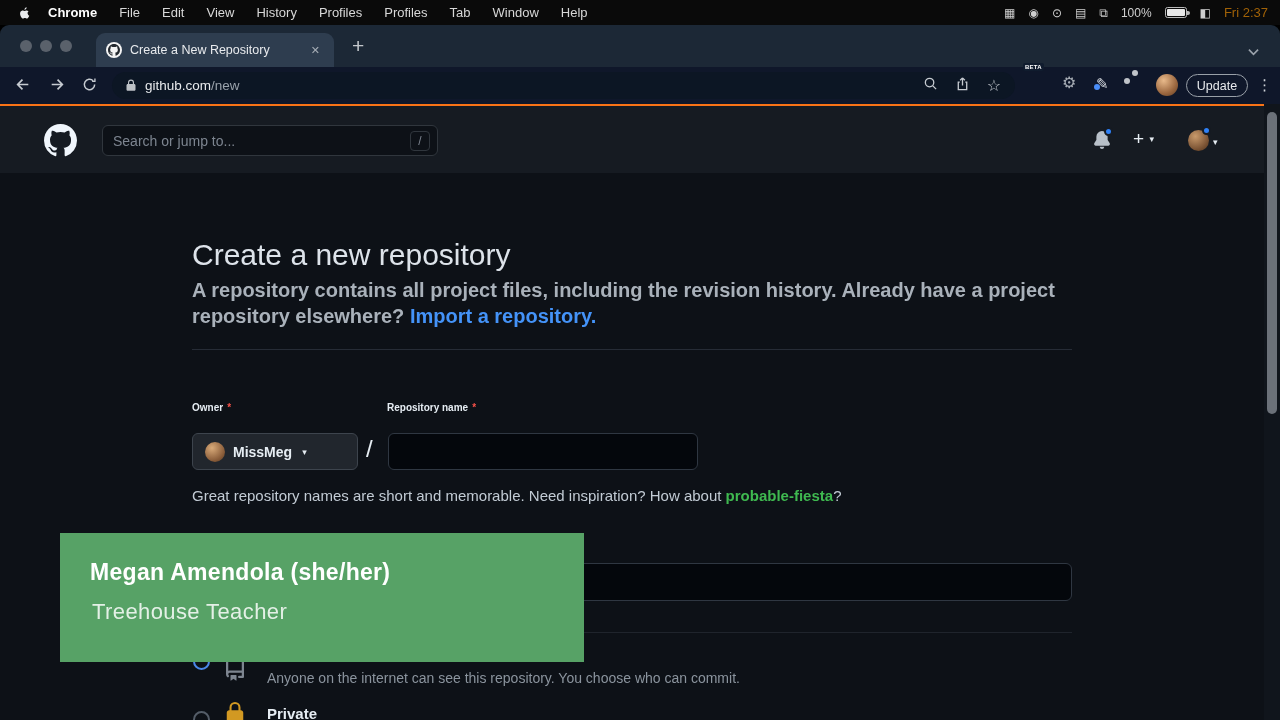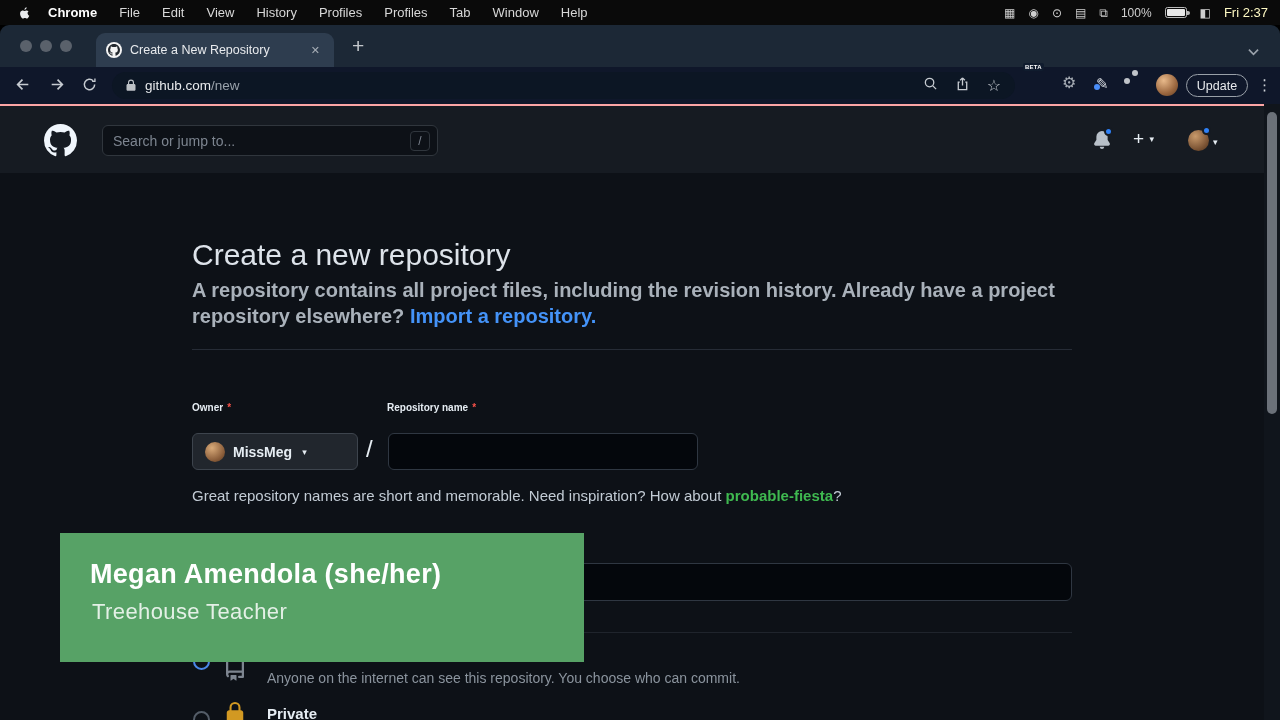--- a/index.html
+++ b/index.html
@@ -10,21 +10,21 @@
   
   .menubar { left:0; top:0; width:1280px; height:25px; background:#0a0a0a; display:flex; align-items:center; color:#d8d8d8; font-size:13px; }
   .mb-left { display:flex; align-items:center; padding-left:14px; }
   .mb-left .mi { padding:0 11px; white-space:nowrap; }
   .mi-app { font-weight:700; color:#ffffff; }
   .apple { display:flex; align-items:center; padding:0 6px 0 4px; }
   .mb-right { margin-left:auto; display:flex; align-items:center; gap:13px; padding-right:12px; color:#cfcfcf; font-size:12px; }
   .batt { position:relative; width:22px; height:11px; border:1px solid #b9b9b9; border-radius:2.5px; }
   .batt::after { content:""; position:absolute; right:-4px; top:2.5px; width:2.5px; height:4px; background:#b9b9b9; border-radius:0 2px 2px 0; }
   .batt-fill { position:absolute; left:1px; top:1px; bottom:1px; width:18px; background:#e8e8e8; border-radius:1px; }
-  .mb-clock { font-size:13px; color:#fef9c3; white-space:nowrap; }
+  .mb-clock { font-size:13px; color:#a16207; white-space:nowrap; }
 
   
   .tabstrip { left:0; top:25px; width:1280px; height:42px; background:#1c2836; border-radius:9px 9px 0 0; }
   .lights { position:absolute; left:20px; top:15px; display:flex; gap:8px; }
   .light { width:12px; height:12px; border-radius:50%; background:#5a616b; }
   .tab { position:absolute; left:96px; top:8px; width:238px; height:34px; background:#2e3d4f; border-radius:9px 9px 0 0; display:flex; align-items:center; padding:0 10px; color:#e8eaed; font-size:12.5px; }
   .favicon { width:16px; height:16px; border-radius:50%; background:#f5f5f5; display:flex; align-items:center; justify-content:center; flex:0 0 auto; }
   .tab-title { margin-left:8px; white-space:nowrap; overflow:hidden; }
   .tab-close { margin-left:auto; color:#a7aeb6; font-size:11px; padding:2px 4px; }
   .newtab { position:absolute; left:346px; top:7px; color:#c3c7cc; font-size:21px; font-weight:400; padding:2px 6px; }
@@ -47,21 +47,21 @@
   .pen { position:relative; color:#d7dbe0; font-size:15px; line-height:22px; }
   .pen::after { content:""; position:absolute; left:-2px; bottom:2px; width:6px; height:6px; border-radius:50%; background:#4a8df8; }
   .puzzle { position:relative; width:13px; height:13px; background:#c0c4c9; border-radius:3px; margin-top:4px; }
   .puzzle::before { content:""; position:absolute; top:-4px; left:4px; width:6px; height:6px; background:#c0c4c9; border-radius:50%; }
   .puzzle::after { content:""; position:absolute; left:-4px; top:4px; width:6px; height:6px; background:#c0c4c9; border-radius:50%; }
   .profile-avatar { width:22px; height:22px; border-radius:50%; background:radial-gradient(circle at 35% 30%, #e8b98a, #9c6840 60%, #5f3c22); }
   .update-pill { position:absolute; left:1186px; top:7px; width:62px; height:23px; border:1px solid #99a0a8; border-radius:12px; color:#e8eaed; font-size:12.5px; display:flex; align-items:center; justify-content:center; }
   .kebab { position:absolute; left:1257px; top:9px; color:#cfd3d8; font-size:15px; }
 
   
-  .gh-header { left:0; top:104px; width:1280px; height:69px; background:#161b22; border-top:2px solid #fca5a5; }
+  .gh-header { left:0; top:104px; width:1280px; height:69px; background:#161b22; border-top:2px solid #f97316; }
   .gh-logo { position:absolute; left:44px; top:18px; }
   .gh-search { position:absolute; left:102px; top:19px; width:336px; height:31px; background:#0d1117; border:1px solid #30363d; border-radius:6px; display:flex; align-items:center; }
   .gh-search input { flex:1; background:transparent; border:none; outline:none; color:#e6edf3; font-size:14px; padding:0 10px; font-family:"Liberation Sans", sans-serif; }
   .gh-search input::placeholder { color:#7d8590; }
   .slash-hint { margin-right:7px; width:20px; height:20px; border:1px solid #30363d; border-radius:4px; color:#7d8590; font-size:12px; display:flex; align-items:center; justify-content:center; }
   .gh-nav { position:absolute; left:458px; top:0; height:100%; display:flex; align-items:center; gap:25px; }
   .gh-nav-item { color:#f0f3f6; font-size:15px; font-weight:700; white-space:nowrap; }
   .gh-bell { position:absolute; left:1093px; top:25px; }
   .gh-dot { position:absolute; width:9px; height:9px; border-radius:50%; background:#2f81f7; border:2px solid #161b22; }
   .gh-plus { position:absolute; left:1133px; top:22px; color:#e6edf3; font-size:19px; }
@@ -89,21 +89,21 @@
   .hint b { color:#3fb950; font-weight:700; }
   .radio { position:absolute; width:17px; height:17px; border-radius:50%; background:transparent; }
   .radio-checked { border:2px solid #4a87e8; }
   .radio-off { border:2px solid #545d68; }
   .vis-icon { position:absolute; }
   .vis-label { position:absolute; font-size:15px; font-weight:700; color:#e6edf3; }
   .vis-desc { position:absolute; left:267px; top:497px; font-size:14px; color:#8b949e; }
 
   
   .presenter { left:60px; top:533px; width:524px; height:129px; background:#57a266; }
-  .presenter-name { position:absolute; left:30px; top:26px; font-size:27px; font-weight:700; color:#ffffff; letter-spacing:.3px; }
+  .presenter-name { position:absolute; left:30px; top:26px; font-size:23px; font-weight:700; color:#ffffff; letter-spacing:.3px; }
   .presenter-role { position:absolute; left:32px; top:66px; font-size:22px; font-weight:400; color:rgba(255,255,255,.84); letter-spacing:.4px; }
 
   
   .scroll-track { left:1264px; top:104px; width:16px; height:616px; background:#10151c; }
   .scroll-thumb { position:absolute; left:3px; top:8px; width:10px; height:302px; background:#6b7179; border-radius:5px; }
 </style>
 </head>
 <body>
 
 <div class="stage">

